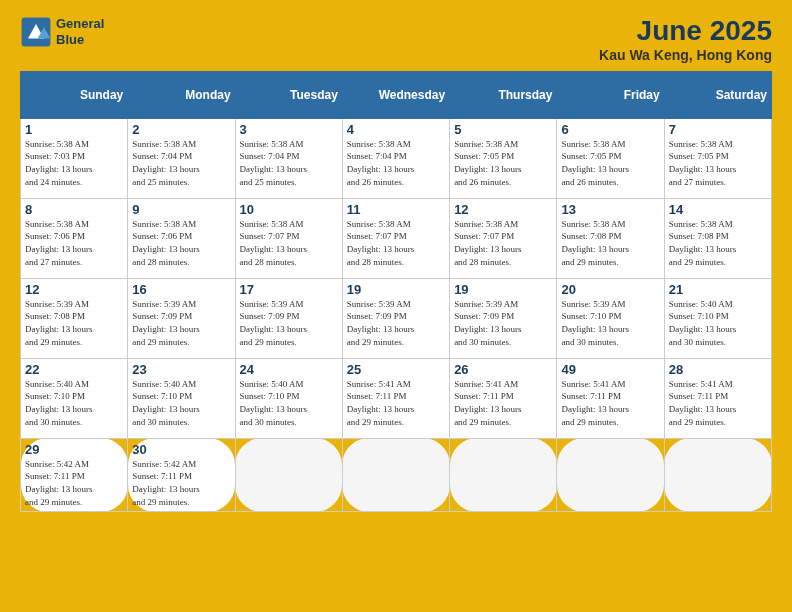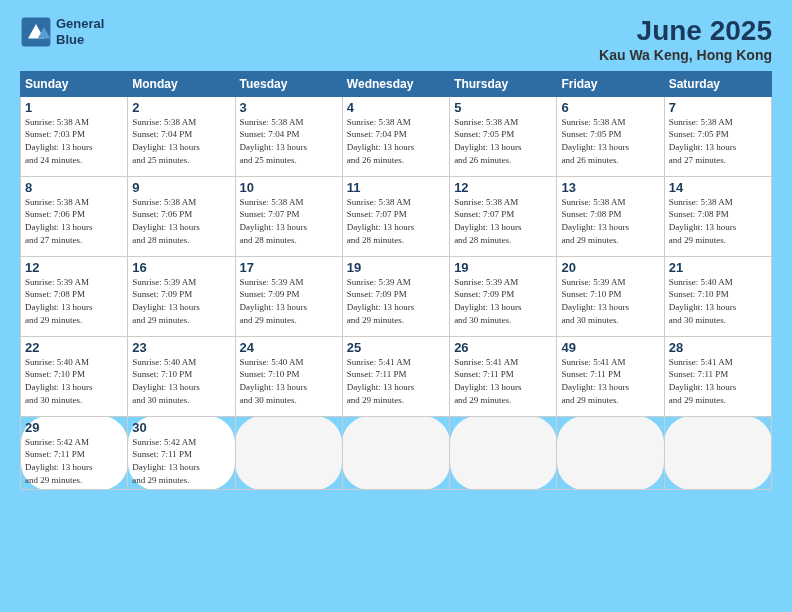--- a/index.html
+++ b/index.html
@@ -7,21 +7,21 @@
       font-family: Arial, sans-serif;
       background: #fff;
       width: 792px;
       height: 612px;
       overflow: hidden;
     }
     .page {
       width: 792px;
       height: 612px;
       padding: 16px 20px 12px 20px;
-      background: #7dd3fc;
+      background: #eab308;
     }
     .header {
       display: flex;
       justify-content: space-between;
       align-items: flex-start;
       margin-bottom: 8px;
     }
     .logo {
       display: flex;
       align-items: center;
@@ -55,22 +55,22 @@
     .calendar {
       width: 100%;
       border-collapse: collapse;
       border: 1px solid #ccc;
     }
     .calendar th {
       background-color: #2e6da4;
       color: #fff;
       font-size: 12px;
       font-weight: bold;
-      padding: 5px 4px;
-      text-align: left;
+      padding: 16px 4px;
+      text-align: right;
       border: 1px solid #2e6da4;
     }
     .calendar td {
       width: 14.28%;
       vertical-align: top;
       padding: 3px 4px 3px 4px;
       border: 1px solid #ccc;
       font-size: 9.5px;
       color: #333;
       background: #fff;

